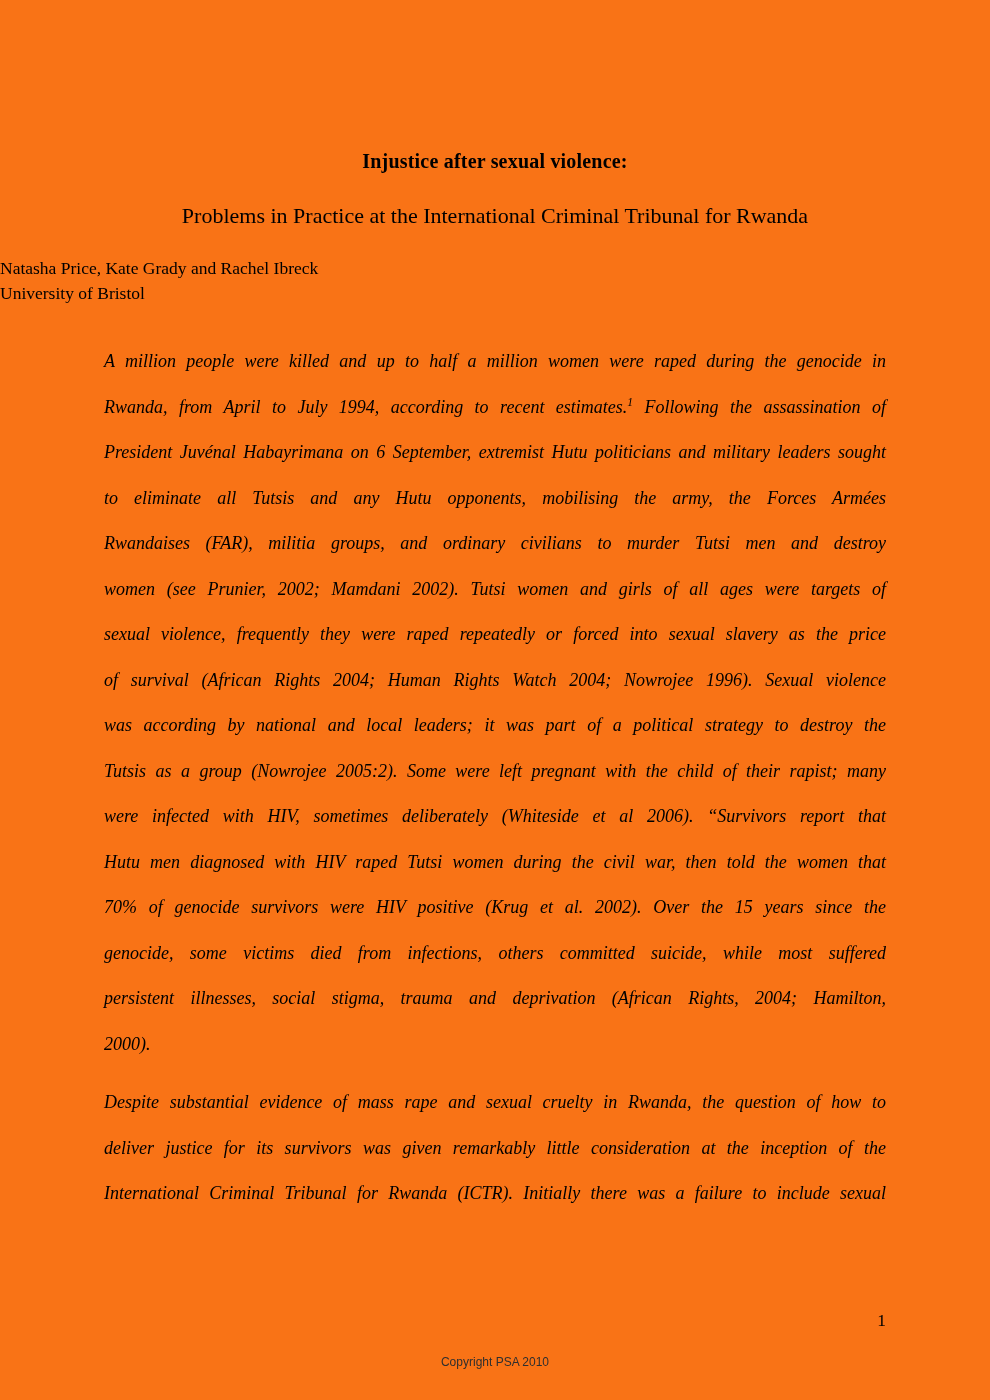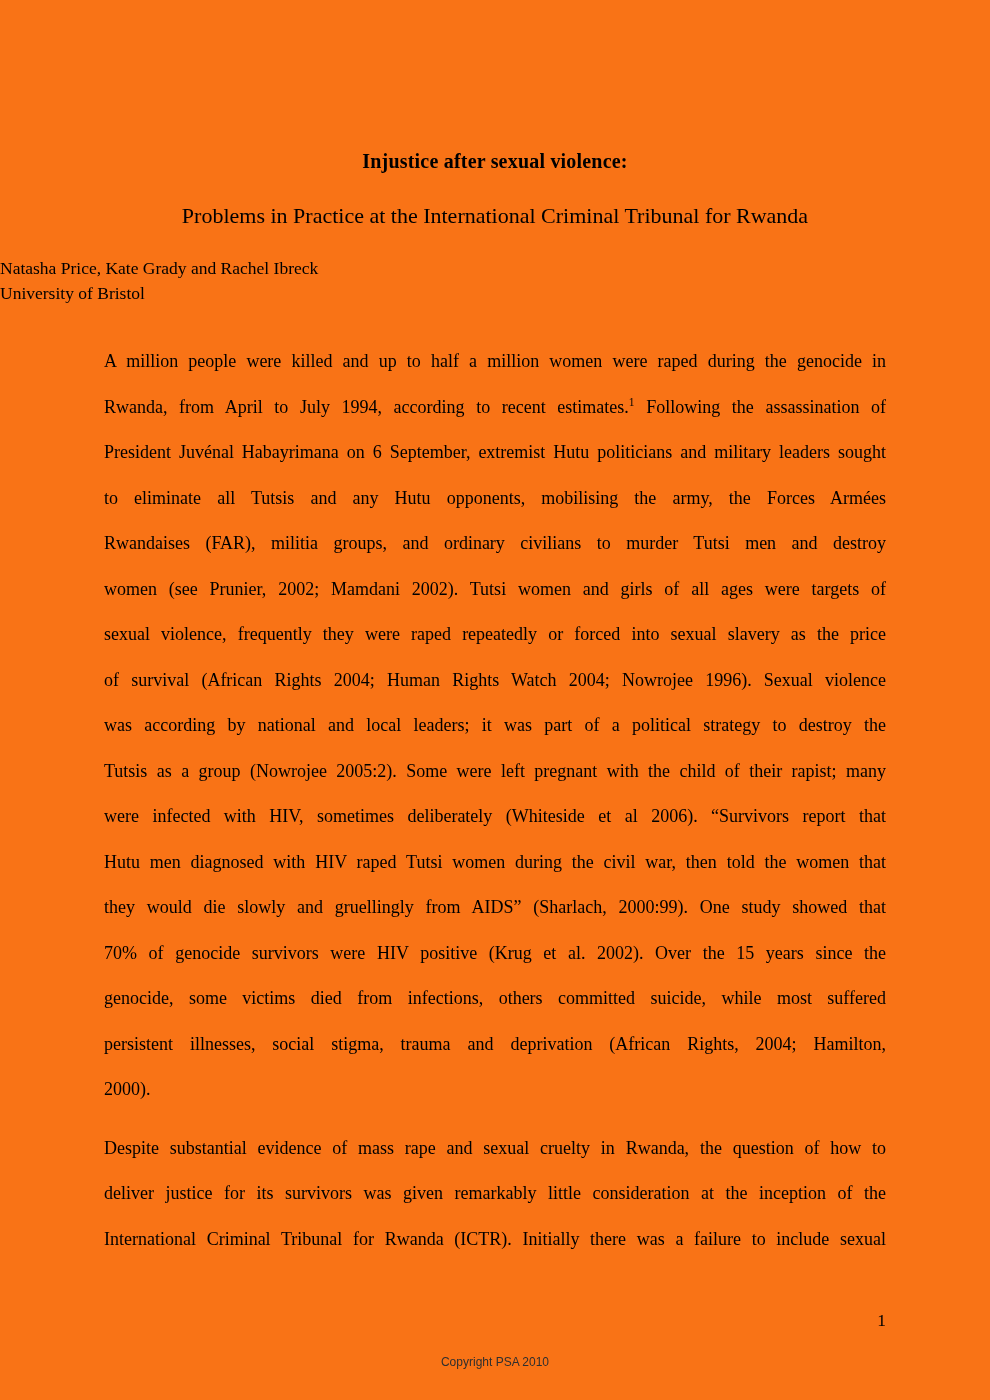--- a/index.html
+++ b/index.html
@@ -44,20 +44,21 @@
     font-size: 17.5px;
     line-height: 25px;
   }
   .body-text {
     position: absolute;
     top: 339px;
     left: 104px;
     width: 782px;
     font-size: 18px;
     line-height: 45.5px;
+    font-style: italic;
   }
   .jline {
     text-align: justify;
     text-align-last: justify;
     white-space: normal;
   }
   .jline.last {
     text-align-last: left;
   }
   .para2 {
@@ -108,21 +109,20 @@
       <div class="jline">President Juvénal Habayrimana on 6 September, extremist Hutu politicians and military leaders sought</div>
       <div class="jline">to eliminate all Tutsis and any Hutu opponents, mobilising the army, the Forces Armées</div>
       <div class="jline">Rwandaises (FAR), militia groups, and ordinary civilians to murder Tutsi men and destroy</div>
       <div class="jline">women (see Prunier, 2002; Mamdani 2002).  Tutsi women and girls of all ages were targets of</div>
       <div class="jline">sexual violence, frequently they were raped repeatedly or forced into sexual slavery as the price</div>
       <div class="jline">of survival (African Rights 2004; Human Rights Watch 2004; Nowrojee 1996). Sexual violence</div>
       <div class="jline">was according by national and local leaders; it was part of a political strategy to destroy the</div>
       <div class="jline">Tutsis as a group (Nowrojee 2005:2). Some were left pregnant with the child of their rapist; many</div>
       <div class="jline">were infected with HIV, sometimes deliberately (Whiteside et al 2006).  “Survivors report that</div>
       <div class="jline">Hutu men diagnosed with HIV raped Tutsi women during the civil war, then told the women that</div>
-      <div class="jline">they would die slowly and gruellingly from AIDS” (Sharlach, 2000:99).  One study showed that</div>
       <div class="jline">70% of genocide survivors were HIV positive (Krug et al. 2002).  Over the 15 years since the</div>
       <div class="jline">genocide, some victims died from infections, others committed suicide, while most suffered</div>
       <div class="jline">persistent illnesses, social stigma, trauma and deprivation (African Rights, 2004; Hamilton,</div>
       <div class="jline last">2000).</div>
     </div>
 
     <div class="para2">
       <div class="jline">Despite substantial evidence of mass rape and sexual cruelty in Rwanda, the question of how to</div>
       <div class="jline">deliver justice for its survivors was given remarkably little consideration at the inception of the</div>
       <div class="jline">International Criminal Tribunal for Rwanda (ICTR). Initially there was a failure to include sexual</div>

